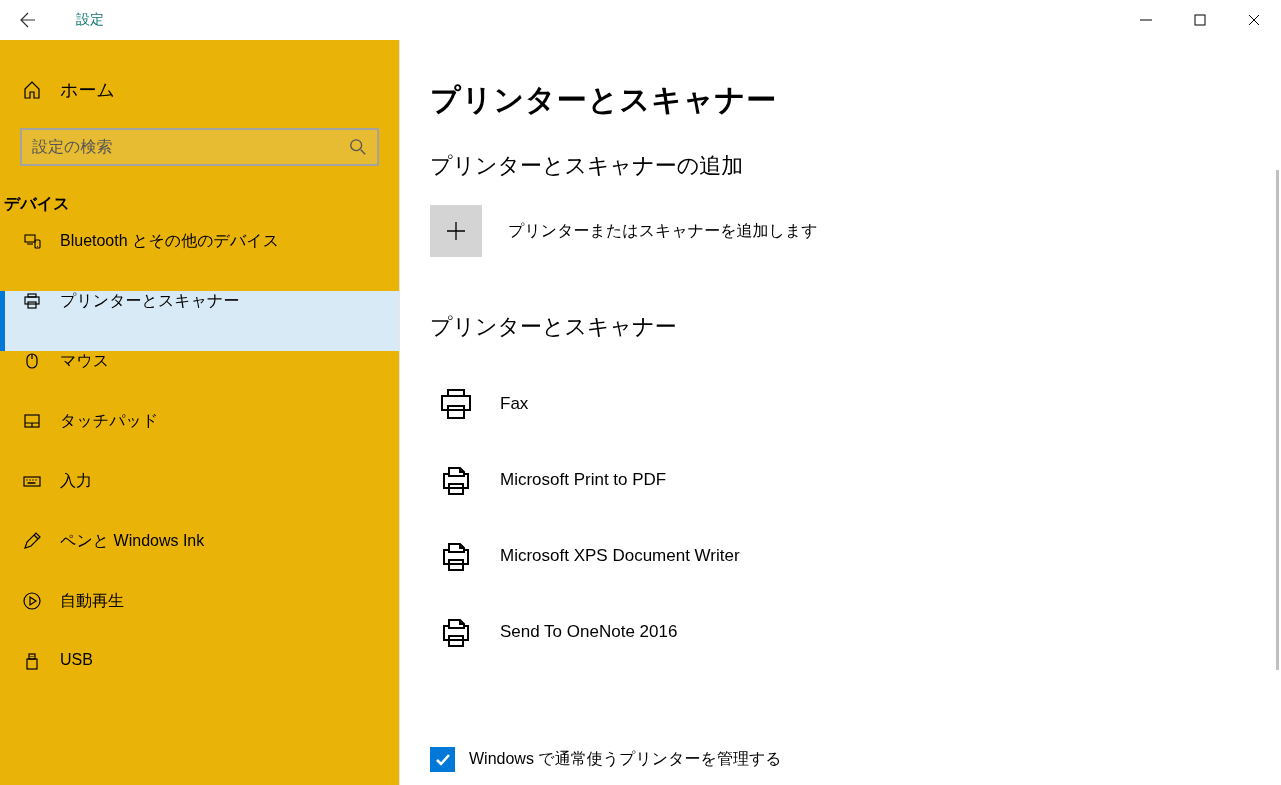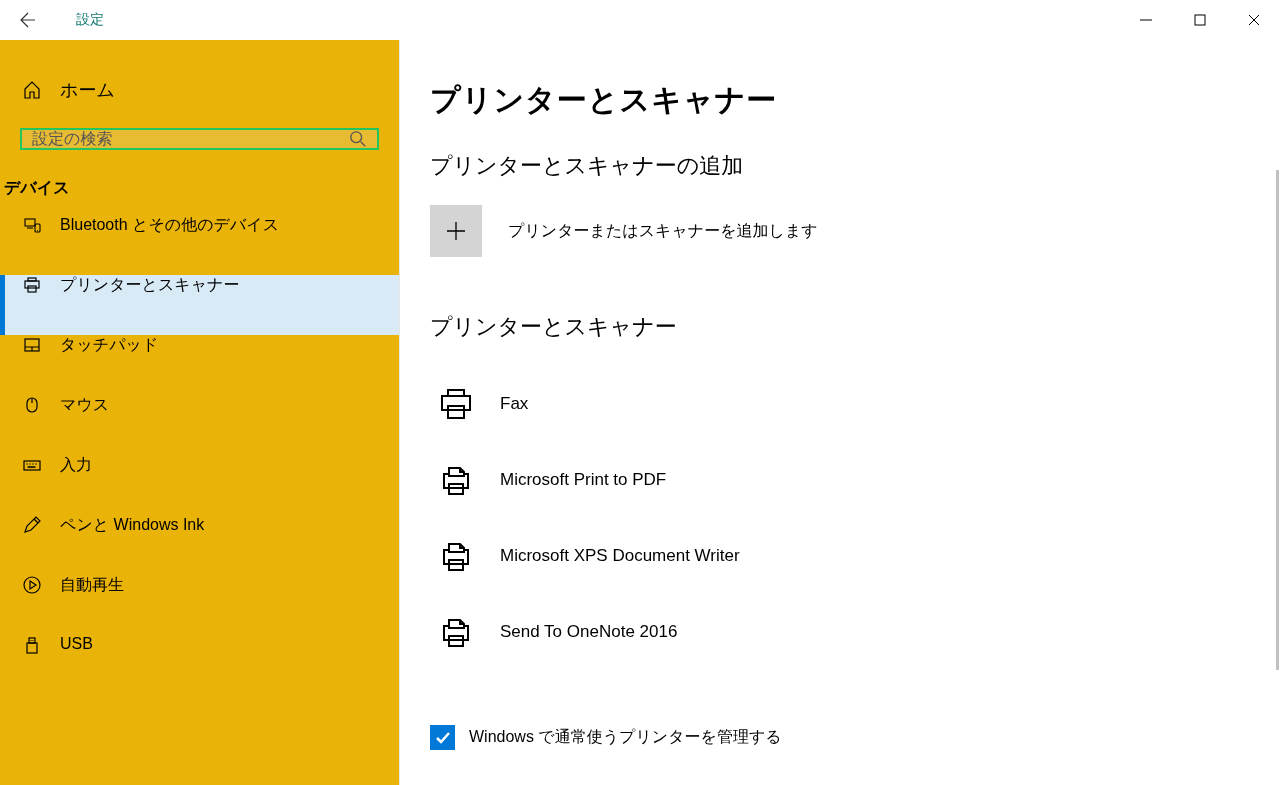--- a/index.html
+++ b/index.html
@@ -12,21 +12,21 @@
     .window-controls { display: flex; }
     .win-btn { width: 54px; height: 40px; display: flex; align-items: center; justify-content: center; background: transparent; border: none; cursor: pointer; }
     
     .body-area { flex: 1; display: flex; overflow: hidden; }
     
     .sidebar { width: 400px; background: #eab308; display: flex; flex-direction: column; padding-top: 30px; height: 100%; border-right: 1px solid #e5e5e5; }
     .home-row { display: flex; align-items: center; gap: 18px; padding: 8px 22px 8px 22px; margin-bottom: 18px; cursor: pointer; }
     .home-row svg { width: 20px; height: 20px; }
     .home-label { font-size: 18px; color: #000; }
     
-    .search-box { margin: 0 20px 20px 20px; height: 22px; border: 2px solid #22c55e; background: #dcdcdc33; display: flex; align-items: center; padding: 0 10px; }
+    .search-box { margin: 0 20px 20px 20px; height: 38px; border: 2px solid #a3a3a3; background: #dcdcdc33; display: flex; align-items: center; padding: 0 10px; }
     .search-input { flex: 1; border: none; background: transparent; font-size: 16px; color: #333; outline: none; }
     .search-input::placeholder { color: #555; }
     .search-icon { width: 18px; height: 18px; flex-shrink: 0; }
     
     .category-label { font-size: 16px; font-weight: 600; color: #000; padding: 8px 4px; margin-bottom: 8px; }
     
     .nav-item { display: flex; gap: 18px; padding: 0 22px; height: 60px; cursor: pointer; position: relative; }
     .nav-item.selected { background: #d9eaf7; }
     .nav-item.selected::before { content: ""; position: absolute; left: 0; top: 0; bottom: 0; width: 5px; background: #0078d7; }
     .nav-item svg { width: 20px; height: 20px; flex-shrink: 0; }
@@ -37,21 +37,21 @@
     .section-title { font-size: 22px; font-weight: 400; margin-bottom: 24px; color: #000; }
     
     .add-row { display: flex; align-items: center; gap: 26px; margin-bottom: 55px; cursor: pointer; }
     .add-btn { width: 52px; height: 52px; background: #d4d4d4; display: flex; align-items: center; justify-content: center; }
     .add-label { font-size: 16px; color: #000; }
     
     .printer-item { display: flex; align-items: center; gap: 22px; height: 76px; cursor: pointer; padding-left: 4px; }
     .printer-icon { width: 44px; height: 44px; display: flex; align-items: center; justify-content: center; }
     .printer-name { font-size: 17px; color: #000; }
     
-    .checkbox-row { display: flex; align-items: center; gap: 14px; margin-top: 55px; }
+    .checkbox-row { display: flex; align-items: center; gap: 14px; margin-top: 77px; }
     .checkbox { width: 25px; height: 25px; background: #0078d7; display: flex; align-items: center; justify-content: center; cursor: pointer; }
     .checkbox-label { font-size: 16px; color: #000; }
     
     .scrollbar { position: absolute; right: 2px; top: 130px; width: 3px; height: 500px; background: #c0c0c0; }
   </style>
 </head>
 <body>
 
 <div class="titlebar">
   <div class="titlebar-left">
@@ -114,32 +114,32 @@
       <svg viewBox="0 0 20 20">
         <rect x="6" y="3" width="8" height="3" stroke="#000" stroke-width="1.2" fill="none"></rect>
         <rect x="3" y="6" width="14" height="7" stroke="#000" stroke-width="1.2" fill="none"></rect>
         <rect x="6" y="11" width="8" height="6" stroke="#000" stroke-width="1.2" fill="none"></rect>
       </svg>
       <span class="nav-label">プリンターとスキャナー</span>
     </div>
 
     <div class="nav-item">
       <svg viewBox="0 0 20 20">
+        <rect x="5" y="3" width="10" height="14" rx="5" stroke="#000" stroke-width="1.2" fill="none"></rect>
+        <path d="M10 3 L10 8" stroke="#000" stroke-width="1.2"></path>
+      </svg>
+      <span class="nav-label">マウス</span>
+    </div>
+
+    <div class="nav-item">
+      <svg viewBox="0 0 20 20">
         <rect x="3" y="4" width="14" height="12" stroke="#000" stroke-width="1.2" fill="none"></rect>
         <path d="M3 12 L17 12 M10 12 L10 16" stroke="#000" stroke-width="1.2"></path>
       </svg>
       <span class="nav-label">タッチパッド</span>
-    </div>
-
-    <div class="nav-item">
-      <svg viewBox="0 0 20 20">
-        <rect x="5" y="3" width="10" height="14" rx="5" stroke="#000" stroke-width="1.2" fill="none"></rect>
-        <path d="M10 3 L10 8" stroke="#000" stroke-width="1.2"></path>
-      </svg>
-      <span class="nav-label">マウス</span>
     </div>
 
     <div class="nav-item">
       <svg viewBox="0 0 20 20">
         <rect x="2" y="6" width="16" height="9" stroke="#000" stroke-width="1.2" fill="none"></rect>
         <path d="M5 9 L5 9 M8 9 L8 9 M11 9 L11 9 M14 9 L14 9 M6 12 L13 12" stroke="#000" stroke-width="1.3" stroke-linecap="round"></path>
       </svg>
       <span class="nav-label">入力</span>
     </div>
 

